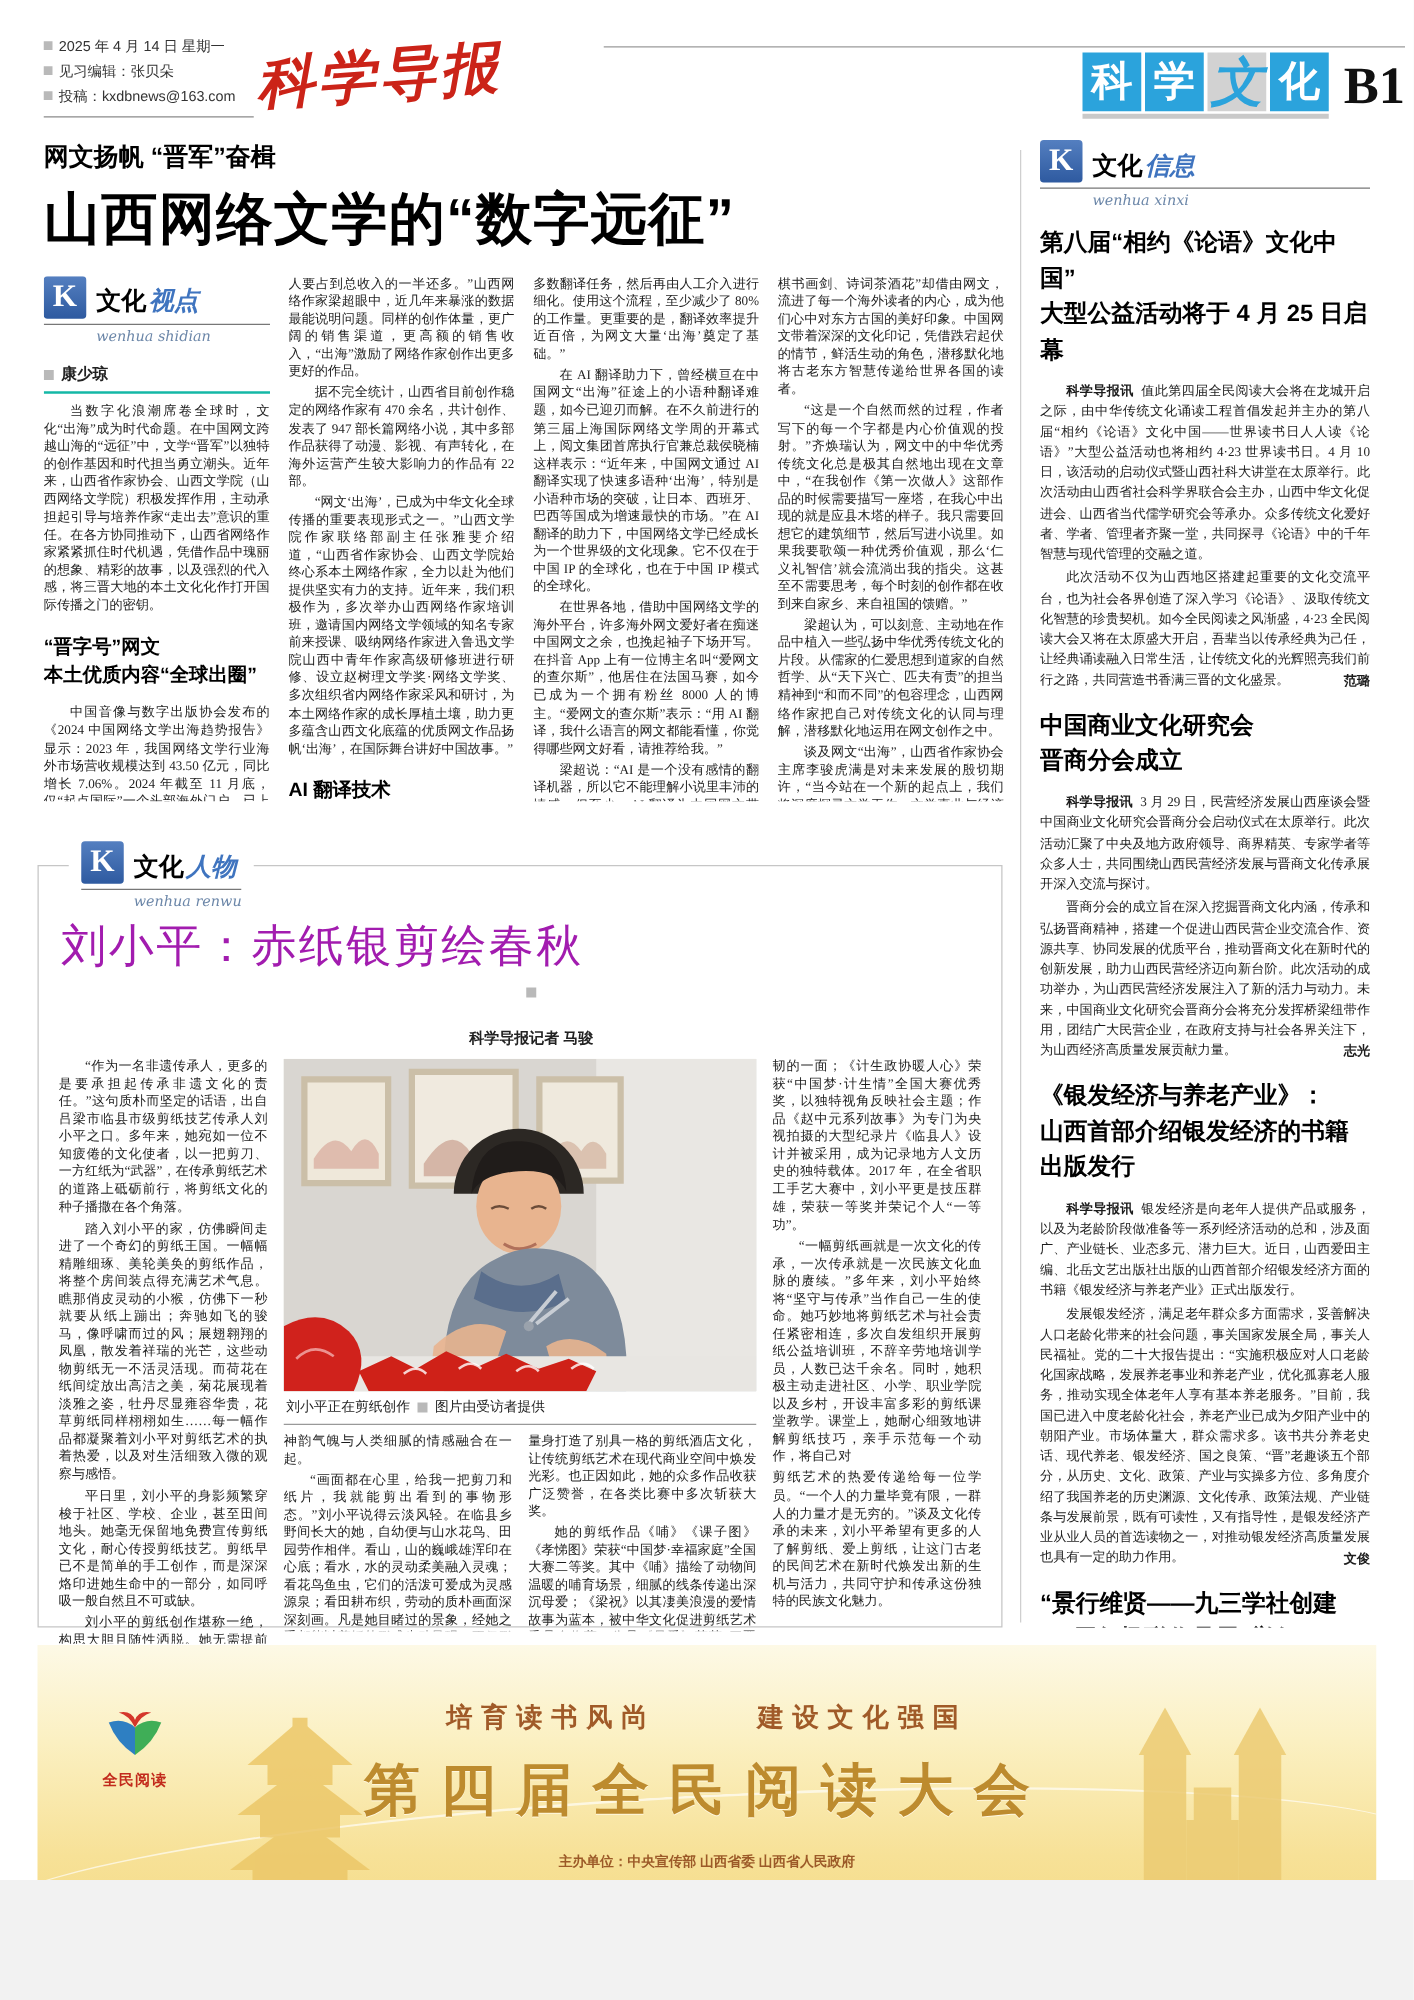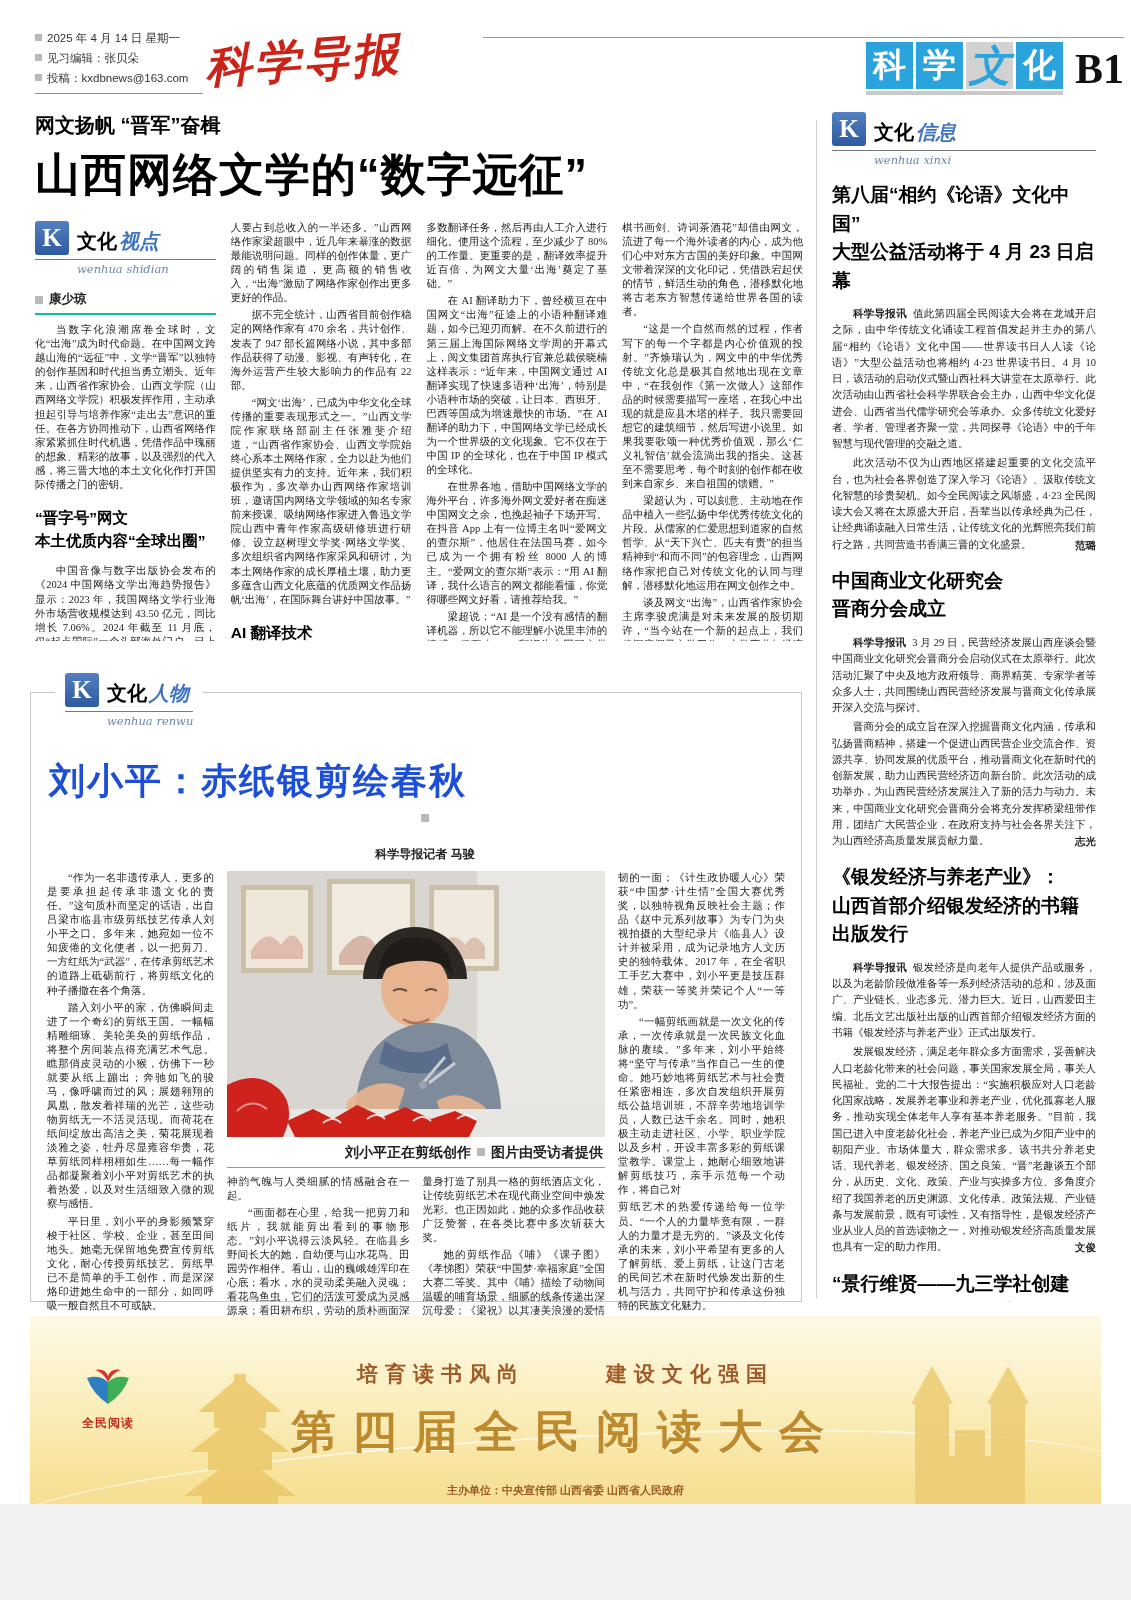--- a/index.html
+++ b/index.html
@@ -42,33 +42,33 @@
   .cols{display:flex;gap:15px;margin-top:16px;height:420px;overflow:hidden;}
   .col{flex:1;overflow:hidden;font-size:10.5px;line-height:1.34;text-align:justify;color:#1d1d1d;}
   .col p{margin:0 0 3px;text-indent:2em;}
   .col p.cont{text-indent:0;}
   .colhead{font-family:"Liberation Sans",sans-serif;font-weight:bold;font-size:15.5px;line-height:1.5;
            color:#000;margin:14px 0 12px;white-space:pre-line;text-align:left;}
 
   
   #renwu{position:absolute;left:30px;top:692px;width:770px;height:608px;border:1px solid #c6c6c6;}
   #renwu .badge{position:absolute;top:-20px;left:24px;background:#fff;padding:0 10px;}
-  .rw-headline{font-family:"Liberation Sans",sans-serif;font-weight:bold;font-size:36px;letter-spacing:2px;
-               color:#1d4ed8;margin:64px 0 8px 18px;}
+  .rw-headline{font-family:"Liberation Sans",sans-serif;font-weight:normal;font-size:36px;letter-spacing:2px;
+               color:#a21caf;margin:40px 0 8px 18px;}
   .rw-byline{display:flex;align-items:center;gap:24px;font-family:"Liberation Sans",sans-serif;font-weight:bold;
              font-size:12px;margin:0 0 8px 18px;flex-direction:column;}
   .rw-cols{display:flex;gap:13px;padding:0 16px;height:468px;overflow:hidden;font-size:10.5px;line-height:1.34;
            text-align:justify;color:#1d1d1d;}
   .rw-cols p{margin:0 0 3px;text-indent:2em;}
   .rw-cols p.cont{text-indent:0;}
   .rw-side{width:176px;overflow:hidden;}
   .rw-mid{width:378px;display:flex;flex-direction:column;}
   .photo{height:266px;background:#d8d5d0;}
-  .capline{display:flex;justify-content:flex-end;align-items:center;gap:6px;font-family:"Liberation Sans",sans-serif;
-           font-weight:bold;font-size:14px;color:#222;padding:6px 2px 5px;border-bottom:1px solid #999;}
+  .capline{display:flex;align-items:center;gap:6px;font-family:"Liberation Sans",sans-serif;
+           font-weight:normal;font-size:11px;color:#222;padding:6px 2px 5px;border-bottom:1px solid #999;}
   .midcols{display:flex;gap:13px;margin-top:7px;height:158px;overflow:hidden;}
   .midcol{flex:1;overflow:hidden;}
 
   
   #sep{position:absolute;left:816px;top:120px;height:1178px;border-left:1px solid #cfcfcf;}
   #sidebar{position:absolute;left:832px;top:112px;width:264px;height:1190px;overflow:hidden;}
   .sb-art{margin-top:14px;}
   .sb-title{font-family:"Liberation Sans",sans-serif;font-weight:bold;font-size:19px;line-height:1.5;
             color:#000;white-space:pre-line;margin:6px 0 10px;}
   .sb-p{font-size:10.5px;line-height:1.55;text-align:justify;text-indent:2em;margin:0 0 3px;color:#1d1d1d;}
@@ -256,21 +256,21 @@
         <div class="badge-k">K</div>
         <div>
           <span class="badge-cn">文化</span><span class="badge-accent">信息</span>
         </div>
       </div>
       <div class="badge-en">wenhua  xinxi</div>
     </div>
 
     <div class="sb-art">
       <div class="sb-title">第八届“相约《论语》文化中国”
-大型公益活动将于 4 月 23 日启幕</div>
+大型公益活动将于 4 月 25 日启幕</div>
       <p class="sb-p"><strong class="lead">科学导报讯</strong><span>值此第四届全民阅读大会将在龙城开启之际，由中华传统文化诵读工程首倡发起并主办的第八届“相约《论语》文化中国——世界读书日人人读《论语》”大型公益活动也将相约 4·23 世界读书日。4 月 10 日，该活动的启动仪式暨山西社科大讲堂在太原举行。此次活动由山西省社会科学界联合会主办，山西中华文化促进会、山西省当代儒学研究会等承办。众多传统文化爱好者、学者、管理者齐聚一堂，共同探寻《论语》中的千年智慧与现代管理的交融之道。</span></p>
       <p class="sb-p"><span>此次活动不仅为山西地区搭建起重要的文化交流平台，也为社会各界创造了深入学习《论语》、汲取传统文化智慧的珍贵契机。如今全民阅读之风渐盛，4·23 全民阅读大会又将在太原盛大开启，吾辈当以传承经典为己任，让经典诵读融入日常生活，让传统文化的光辉照亮我们前行之路，共同营造书香满三晋的文化盛景。</span><span class="sb-author">范璐</span></p>
     </div>
 
     <div class="sb-art">
       <div class="sb-title">中国商业文化研究会
 晋商分会成立</div>
       <p class="sb-p"><strong class="lead">科学导报讯</strong><span>3 月 29 日，民营经济发展山西座谈会暨中国商业文化研究会晋商分会启动仪式在太原举行。此次活动汇聚了中央及地方政府领导、商界精英、专家学者等众多人士，共同围绕山西民营经济发展与晋商文化传承展开深入交流与探讨。</span></p>
       <p class="sb-p"><span>晋商分会的成立旨在深入挖掘晋商文化内涵，传承和弘扬晋商精神，搭建一个促进山西民营企业交流合作、资源共享、协同发展的优质平台，推动晋商文化在新时代的创新发展，助力山西民营经济迈向新台阶。此次活动的成功举办，为山西民营经济发展注入了新的活力与动力。未来，中国商业文化研究会晋商分会将充分发挥桥梁纽带作用，团结广大民营企业，在政府支持与社会各界关注下，为山西经济高质量发展贡献力量。</span><span class="sb-author">志光</span></p>
     </div>

